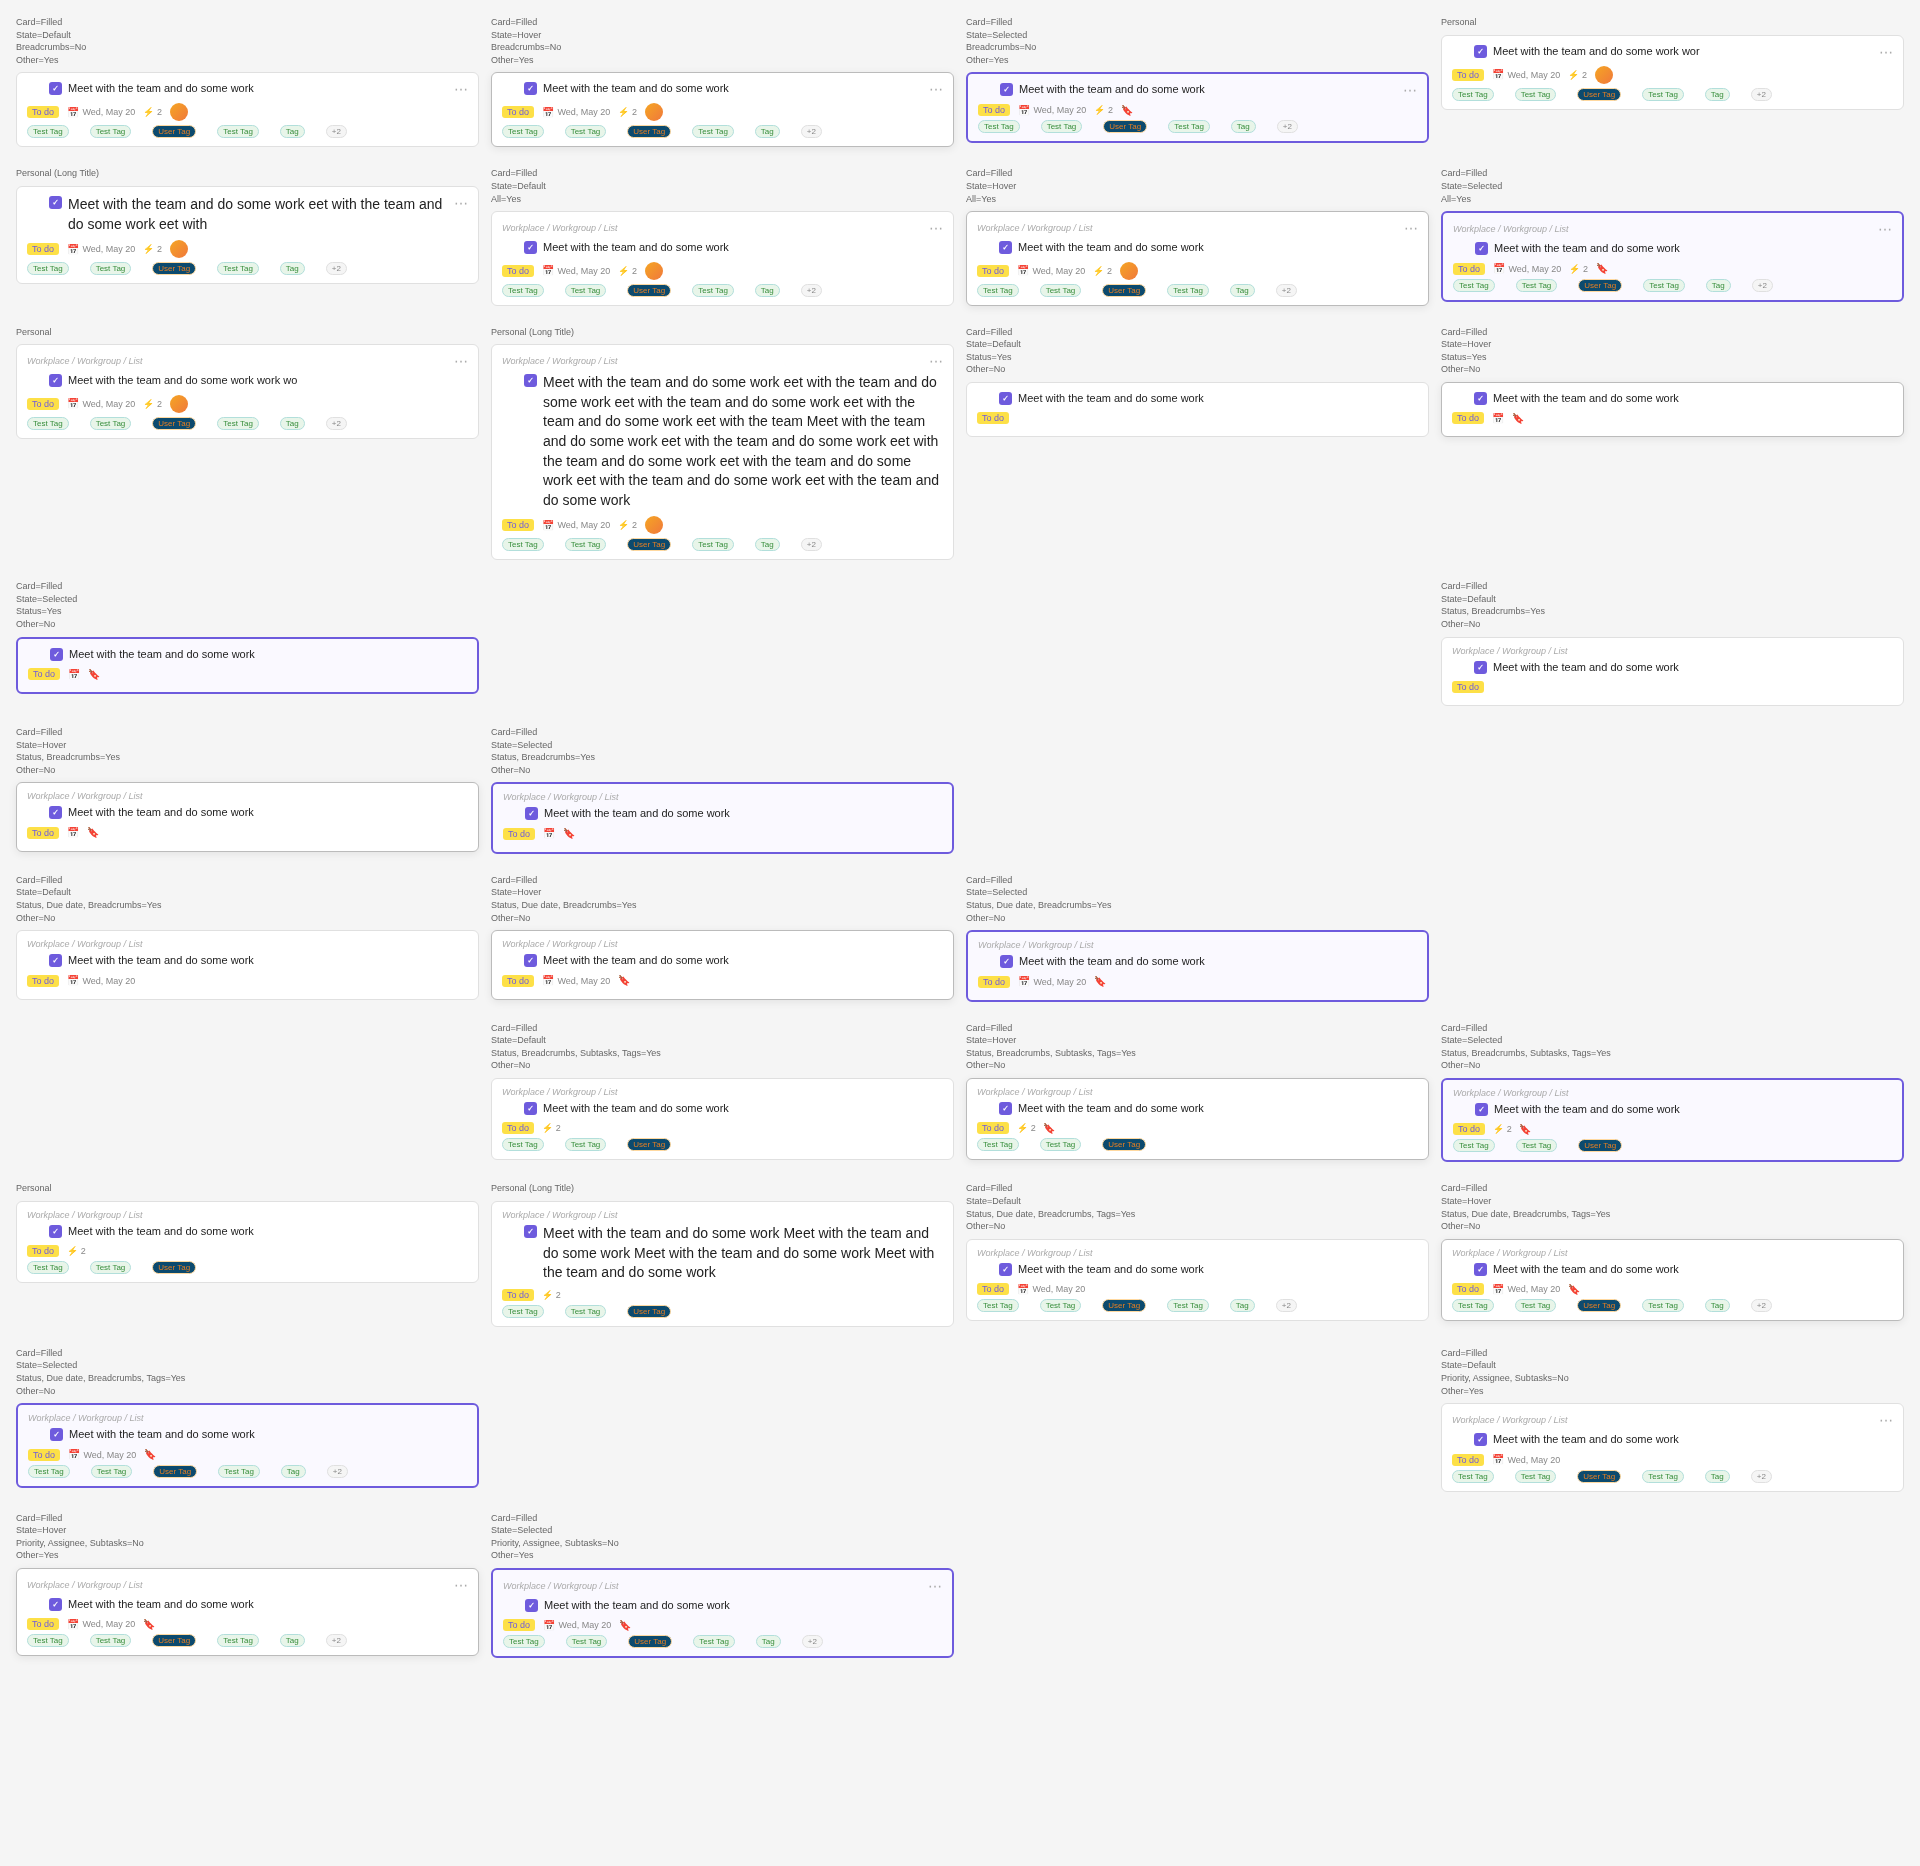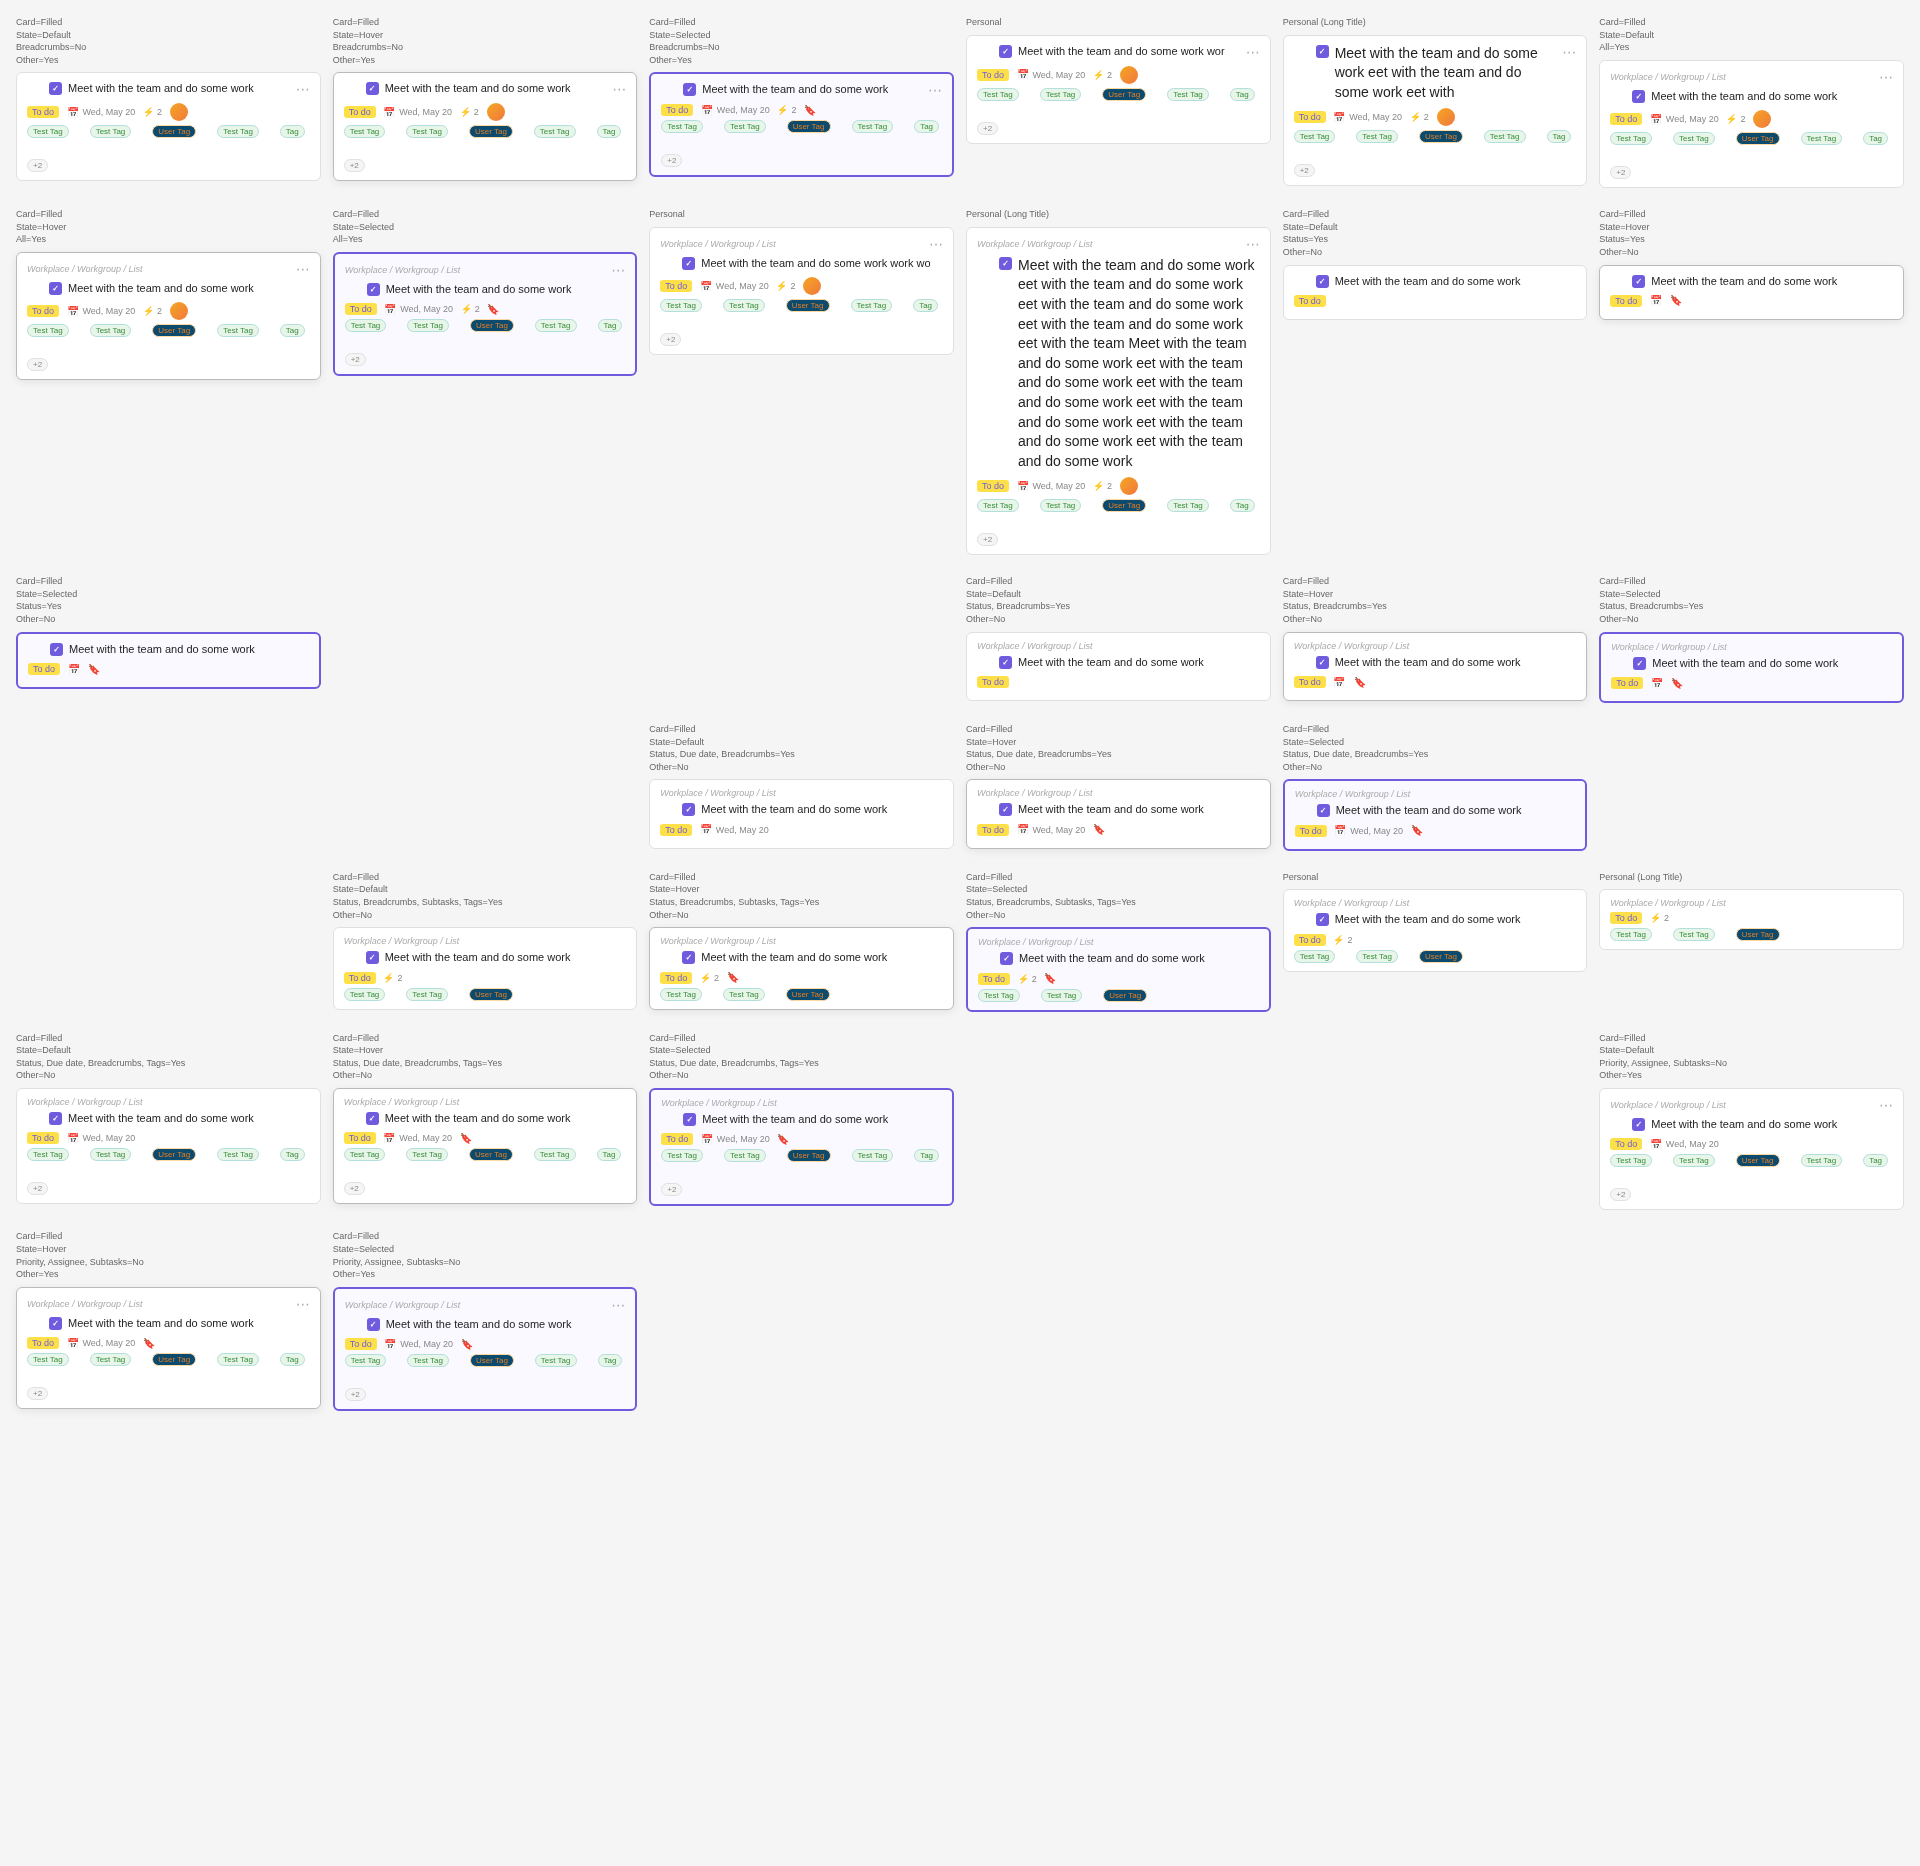--- a/index.html
+++ b/index.html
@@ -139,21 +139,21 @@
       padding: 1px 5px;
       border-radius: 10px;
       background: #f5f5f5;
       color: #888;
       border: 1px solid #e0e0e0;
     }
     .meta-icon { color: #bbb; font-size: 10px; }
     
     .rows-container {
       display: grid;
-      grid-template-columns: 1fr 1fr 1fr 1fr 1fr 1fr;
+      grid-template-columns: 1fr 1fr 1fr 1fr;
       gap: 12px;
     }
     .section-block {
       margin-bottom: 8px;
     }
   </style>
 </head>
 <body>
 
 <div class="rows-container">
@@ -706,20 +706,24 @@
       </div>
     </div>
   </div>
 
   <div class="section-block">
     <div class="section-label">Personal (Long Title)</div>
     <div class="task-card">
       <div class="breadcrumb">
         <span class="breadcrumb-text">Workplace / Workgroup / List</span>
       </div>
+      <div class="card-title-row">
+        <div class="card-checkbox"></div>
+        <span class="card-title long">Meet with the team and do some work Meet with the team and do some work Meet with the team and do some work Meet with the team and do some work</span>
+      </div>
       <div class="card-meta">
         <span class="status-badge">To do</span>
         <span class="subtask-count">⚡ 2</span>
       </div>
       <div class="tag-row">
         <span class="tag test">Test Tag</span>
         <span class="tag test">Test Tag</span>
         <span class="tag user">User Tag</span>
       </div>
     </div>

